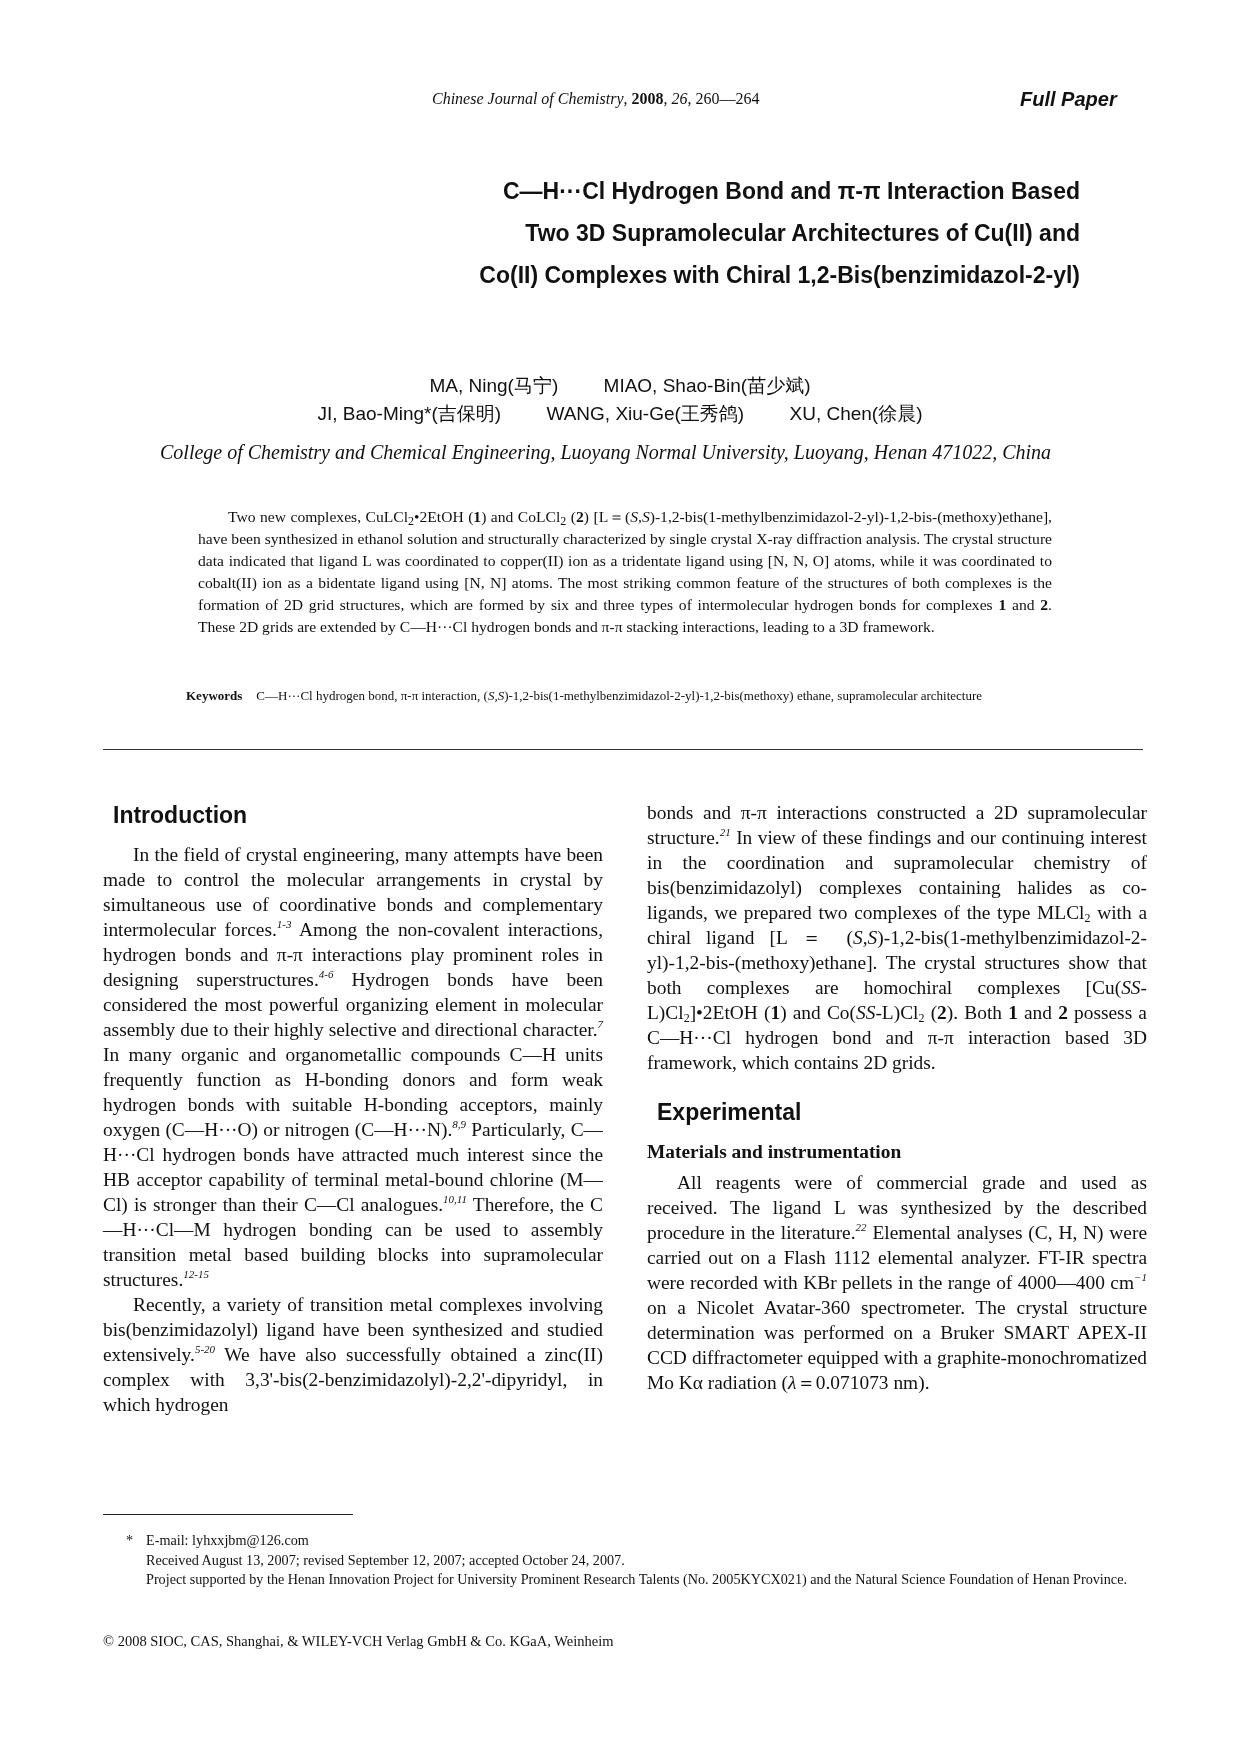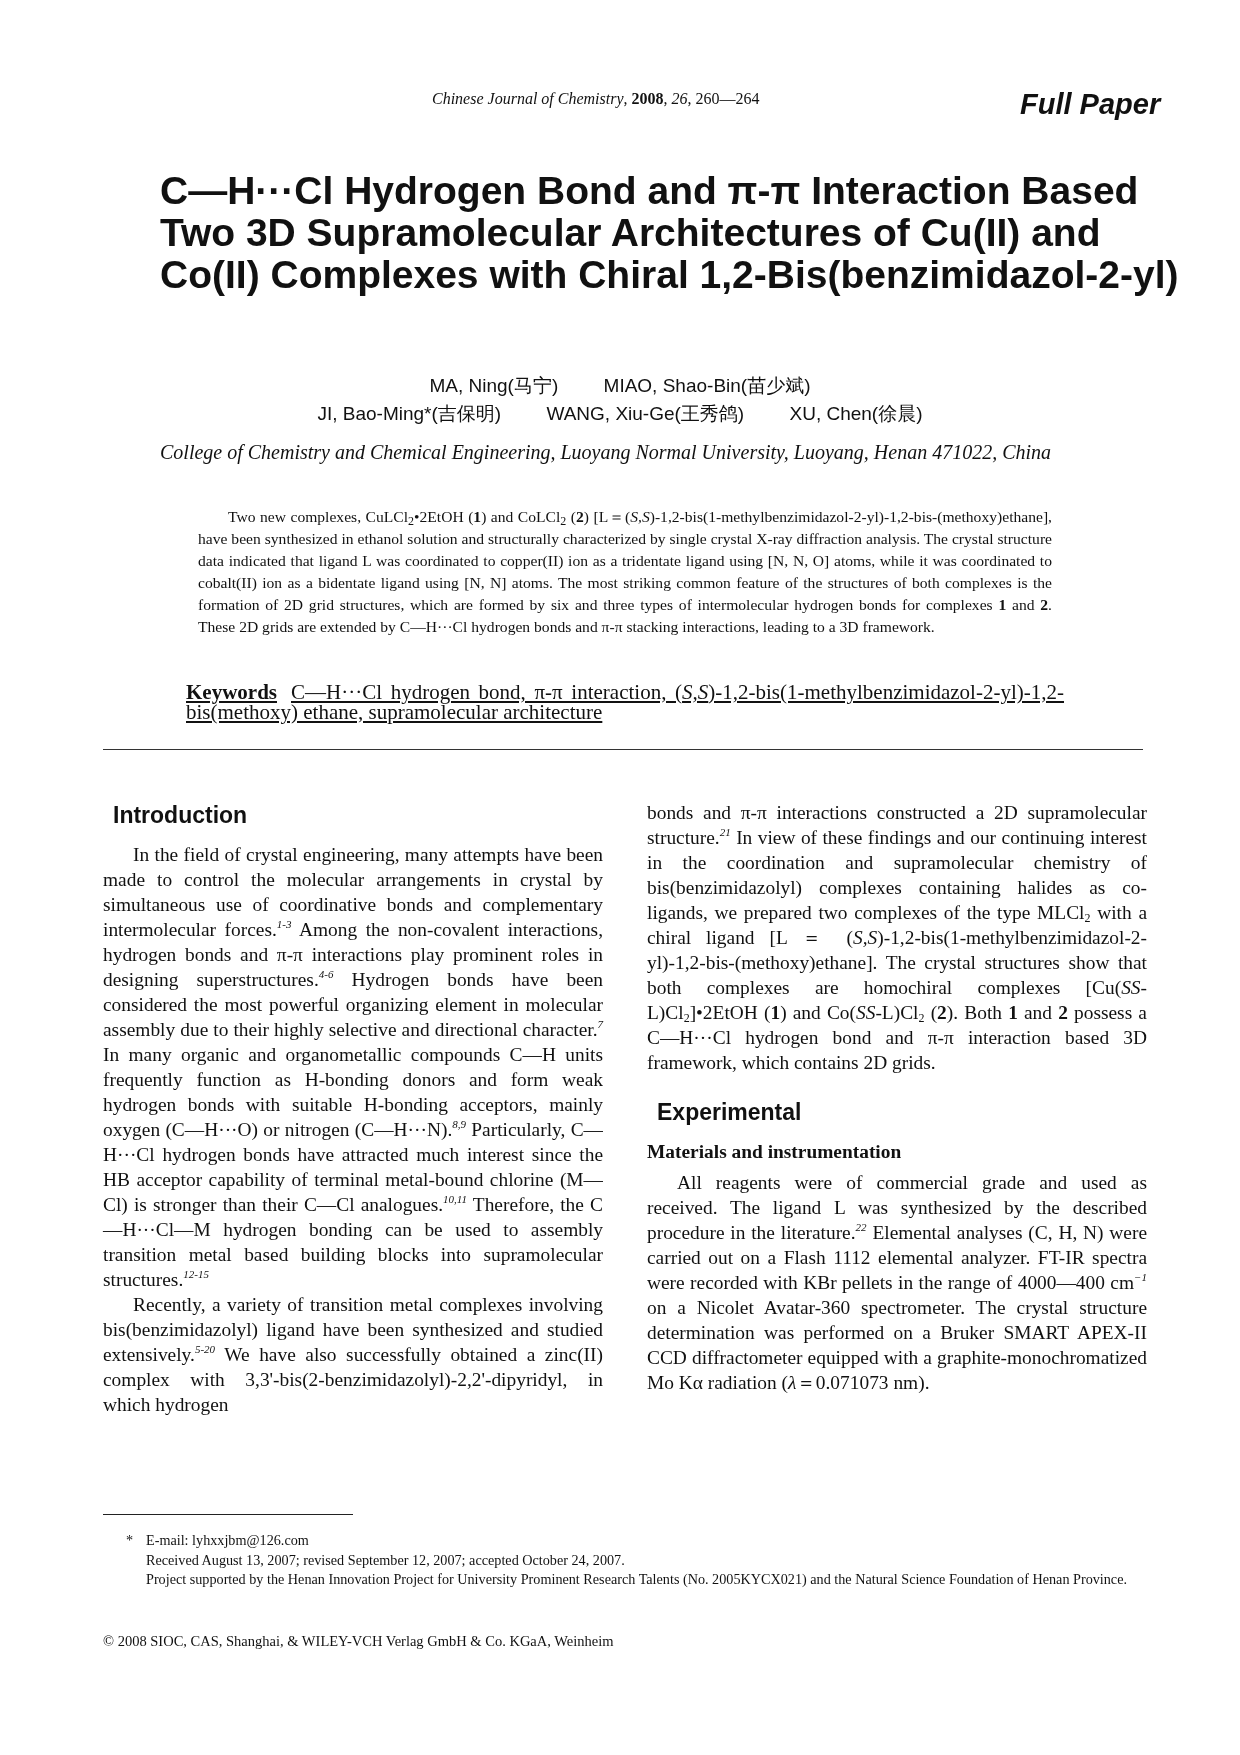--- a/index.html
+++ b/index.html
@@ -4,34 +4,34 @@
 <style>
   html, body { margin: 0; padding: 0; background: #ffffff; }
   body { width: 1240px; height: 1755px; position: relative; color: #111; overflow: hidden; }
   .serif { font-family: "Liberation Serif", "DejaVu Serif", serif; }
   .sans { font-family: "Liberation Sans", "DejaVu Sans", sans-serif; }
 
   #running-head { position: absolute; top: 90px; left: 0; width: 1240px; }
   #journal-ref { position: absolute; left: 432px; top: 0; font-size: 16px; font-style: italic; white-space: nowrap; }
   #journal-ref b { font-style: normal; }
   #journal-ref .np { font-style: normal; }
-  #paper-type { position: absolute; left: 1020px; top: -2px; font-size: 29px; font-weight: bold; font-style: italic; white-space: nowrap; }
+  #paper-type { position: absolute; left: 1020px; top: -2px; font-size: 20px; font-weight: bold; font-style: italic; white-space: nowrap; }
 
-  #title { position: absolute; top: 170px; left: 160px; width: 920px; text-align: right; font-size: 39px; font-weight: bold; line-height: 42px; }
+  #title { position: absolute; top: 170px; left: 160px; width: 920px; text-align: right; font-size: 23px; font-weight: bold; line-height: 42px; }
   #title .line { display: block; white-space: nowrap; }
 
   #authors { position: absolute; top: 372px; left: 160px; width: 920px; text-align: center; font-size: 19px; line-height: 28px; }
   #authors .row { display: block; white-space: nowrap; }
   #authors .author { margin: 0 20px; }
 
   #affiliation { position: absolute; top: 441px; left: 160px; width: 920px; text-align: left; font-size: 20px; font-style: italic; white-space: nowrap; }
 
   #abstract { position: absolute; top: 494px; left: 186px; width: 878px; font-size: 15.6px; line-height: 22px; text-align: justify; }
   #abstract p { margin: 12px; text-indent: 30px; }
-  #keywords { position: absolute; top: 682px; left: 186px; width: 878px; font-size: 21px; line-height: 20px; text-align: justify; text-decoration: underline; }
+  #keywords { position: absolute; top: 682px; left: 186px; width: 878px; font-size: 13px; line-height: 28px; text-align: justify; }
   #keywords .kw-label { font-weight: bold; margin-right: 14px; }
 
   #rule-top { position: absolute; top: 749px; left: 103px; width: 1040px; height: 0; border-top: 1px solid #333; }
 
   .col { position: absolute; top: 800px; width: 500px; font-size: 19.4px; line-height: 25px; }
   #col-left { left: 103px; }
   #col-right { left: 647px; }
   .col p { margin: 0; text-align: justify; }
   .col p.indent { text-indent: 30px; }
   .h2 { font-family: "Liberation Sans", "DejaVu Sans", sans-serif; font-weight: bold; font-size: 23px; margin: 0 0 12px 10px; line-height: 30px; }

